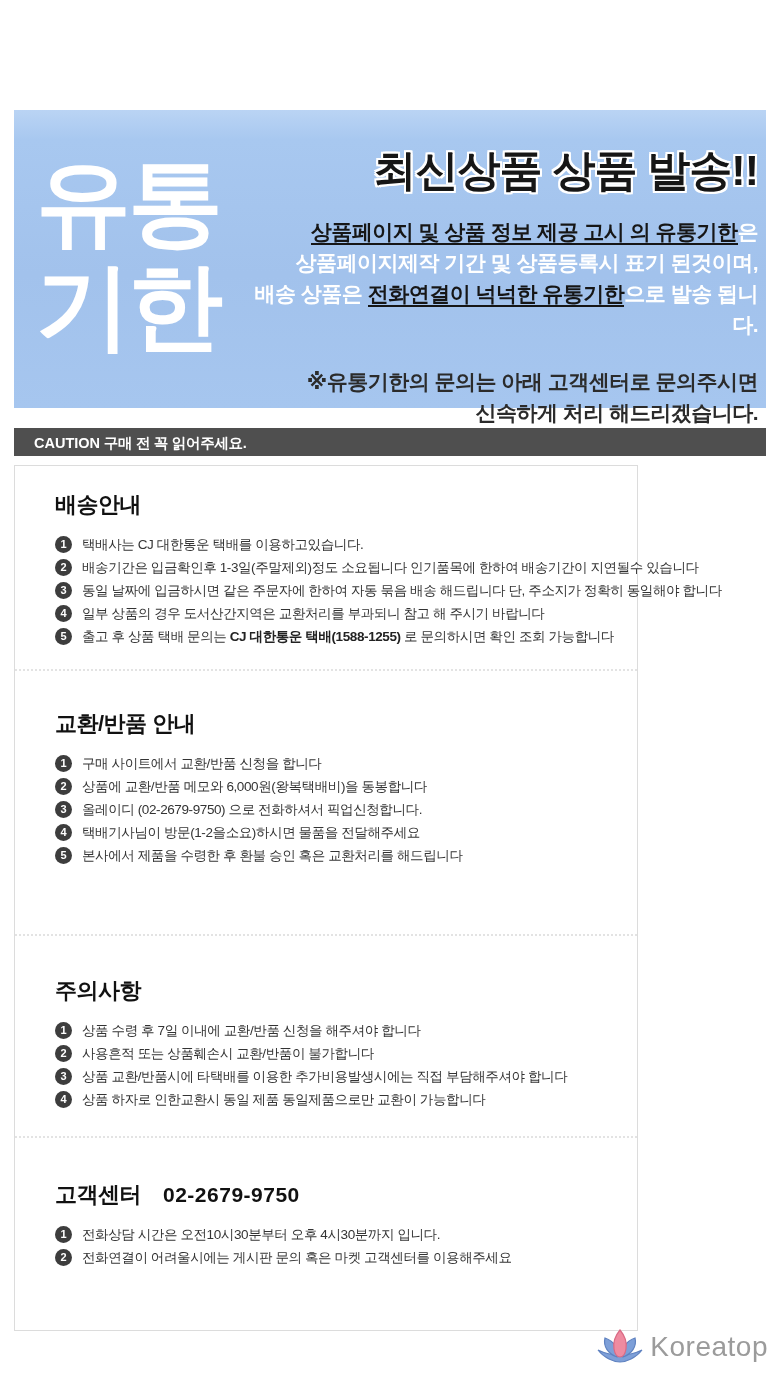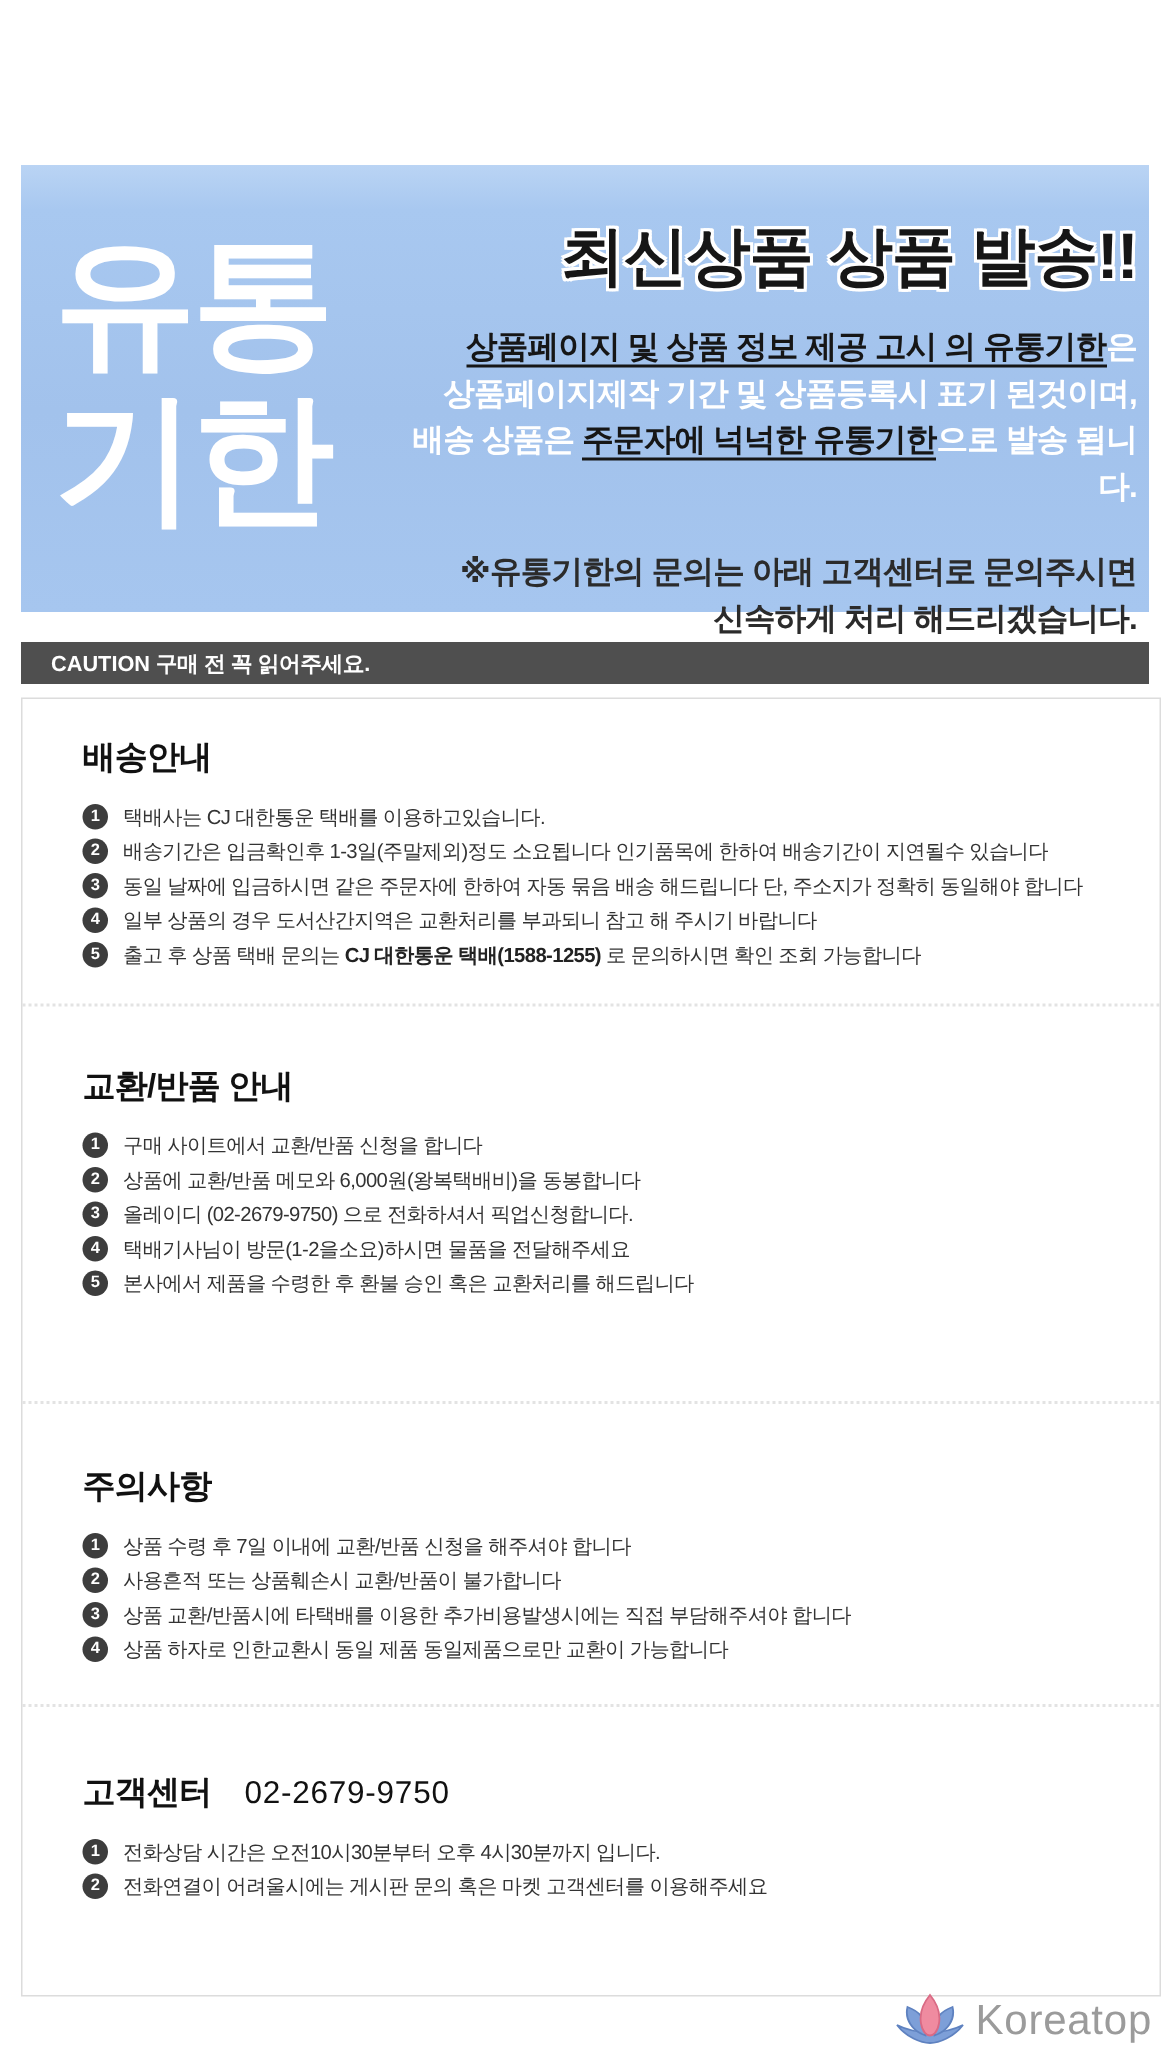--- a/index.html
+++ b/index.html
@@ -41,31 +41,31 @@
   .caution{
     position:absolute;left:14px;top:428px;width:752px;height:28px;
     background:#4f4f4f;color:#ffffff;line-height:30px;
     font-size:14.5px;box-sizing:border-box;padding-left:20px;
     letter-spacing:-0.3px;
   }
   .caution b{font-weight:800;letter-spacing:0;}
   .caution span{font-weight:700;}
   
   .info-box{
-    position:absolute;left:14px;top:465px;width:760px;
+    position:absolute;left:14px;top:465px;width:624px;
     background:#ffffff;border:1px solid #dcdcdc;box-sizing:border-box;
   }
   .sec{box-sizing:border-box;padding:24px 40px 18px 40px;}
   .sec + .sec{border-top:2px dotted #e3e3e3;}
   .sec:nth-child(2){padding:38px 40px 64px 40px;}
   .sec:nth-child(3){padding:40px 40px 22px 40px;}
   .sec:nth-child(4){padding:42px 40px 58px 40px;}
   .sec-head{display:flex;align-items:baseline;margin-bottom:16px;}
   .sec-title{font-size:22px;font-weight:800;color:#111;letter-spacing:-0.5px;}
-  .sec-phone{font-size:21px;font-weight:400;color:#111;margin-left:22px;letter-spacing:0.5px;}
+  .sec-phone{font-size:21px;font-weight:700;color:#111;margin-left:22px;letter-spacing:0.5px;}
   .item{display:flex;align-items:center;margin-bottom:6px;height:17px;}
   .num{
     flex:0 0 17px;width:17px;height:17px;border-radius:50%;background:#3d3d3d;
     color:#fff;font-size:11px;font-weight:700;text-align:center;line-height:17px;
     margin-right:10px;
   }
   .itxt{font-size:13.5px;color:#333;letter-spacing:-0.4px;white-space:nowrap;}
   .itxt b{font-weight:800;color:#222;}
   
   .footer{
@@ -81,21 +81,21 @@
 <div class="banner">
   <div class="banner-title">
     <div>유통</div>
     <div>기한</div>
   </div>
   <div class="banner-right">
     <div class="headline">최신상품 상품 발송!!</div>
     <div class="banner-para">
       <div><span class="t-dark">상품페이지 및 상품 정보 제공 고시 의 유통기한</span><span class="t-white">은</span></div>
       <div class="t-white">상품페이지제작 기간 및 상품등록시 표기 된것이며,</div>
-      <div><span class="t-white">배송 상품은 </span><span class="t-dark">주문자에 넉넉한 유통기한</span><span class="t-white">으로 발송 됩니다.</span></div>
+      <div><span class="t-white">배송 상품은 </span><span class="t-dark">전화연결이 넉넉한 유통기한</span><span class="t-white">으로 발송 됩니다.</span></div>
     </div>
     <div class="banner-note">
       <div>※유통기한의 문의는 아래 고객센터로 문의주시면</div>
       <div>신속하게 처리 해드리겠습니다.</div>
     </div>
   </div>
 </div>
 
 <div class="caution">
   <b>CAUTION</b>&nbsp;<span>구매 전 꼭 읽어주세요.</span>

